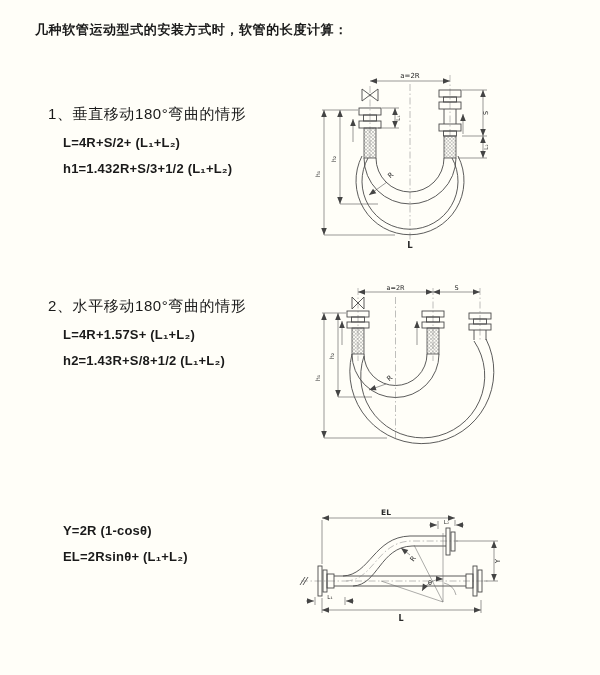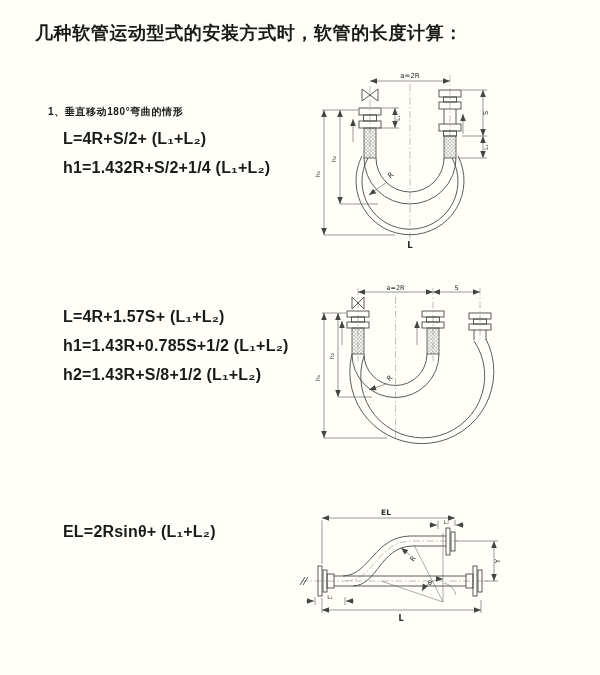--- a/index.html
+++ b/index.html
@@ -1,23 +1,23 @@
 <!DOCTYPE html>
 <html><head>
 <meta charset="utf-8">
 <style>
   html,body{margin:0;padding:0;}
   body{
     width:600px;height:675px;position:relative;background:#fffef8;
     font-family:"Liberation Sans","DejaVu Sans",sans-serif;color:#1a1a1a;overflow:hidden;
   }
   .abs{position:absolute;}
-  .title{font-size:18px;font-weight:700;letter-spacing:0.6px;}
-  .heading{font-size:10px;font-weight:700;letter-spacing:0.6px;}
-  .formula{font-size:16px;font-weight:600;margin-top:11px;margin-left:15px;letter-spacing:0.2px;white-space:pre;}
+  .title{font-size:13px;font-weight:700;letter-spacing:0.6px;}
+  .heading{font-size:15px;font-weight:400;letter-spacing:0.6px;}
+  .formula{font-size:13px;font-weight:600;margin-top:11px;margin-left:15px;letter-spacing:0.2px;white-space:pre;}
   svg{overflow:visible;}
   svg text{fill:#2a2a2a;font-family:"DejaVu Sans","Liberation Sans",sans-serif;}
   .ln{fill:none;stroke:#4a4a4a;stroke-width:0.9;}
   .hp{fill:none;stroke:#4a4a4a;stroke-width:0.9;}
   .hat{fill:url(#xh);stroke:#4a4a4a;stroke-width:0.8;}
   .dim{stroke:#555;stroke-width:0.6;fill:none;}
   .ext{stroke:#555;stroke-width:0.6;}
   .cl{stroke:#888;stroke-width:0.55;fill:none;stroke-dasharray:7 2.5 1.5 2.5;}
   .cons{stroke:#666;stroke-width:0.55;fill:none;}
 </style>
@@ -33,30 +33,31 @@
       <path d="M0.5 1.2 L7.5 4 L0.5 6.8 Z" fill="#444"></path>
     </marker>
   </defs>
 </svg>
 
 <div class="abs title" style="left:35px;top:21px">几种软管运动型式的安装方式时，软管的长度计算：</div>
 
 <div class="abs" style="left:48px;top:105px">
   <div class="heading">1、垂直移动180°弯曲的情形</div>
   <div class="formula">L=4R+S/2+ (L₁+L₂)</div>
-  <div class="formula">h1=1.432R+S/2+1/4 (L₁+L₂)</div>
+  <div class="formula">h1=1.432R+S/3+1/2 (L₁+L₂)</div>
 </div>
 
 <div class="abs" style="left:48px;top:297px">
+  <div class="heading">2、水平移动180°弯曲的情形</div>
   <div class="formula">L=4R+1.57S+ (L₁+L₂)</div>
-  <div class="formula">h1=1.43R+0.785S+1/2 (L₁+L₂)</div>
   <div class="formula">h2=1.43R+S/8+1/2 (L₁+L₂)</div>
 </div>
 
 <div class="abs" style="left:48px;top:512px">
+  <div class="formula">Y=2R (1-cosθ)</div>
   <div class="formula">EL=2Rsinθ+ (L₁+L₂)</div>
 </div>
 
 <svg class="abs" style="left:310px;top:62px" width="240" height="190" viewBox="0 0 240 190">
   <g>
     <path class="cl" d="M100 22 V180"></path>
     <path class="cl" d="M60 24 V96"></path>
     <path class="cl" d="M140 13 V74"></path>
   </g>
   <g>

